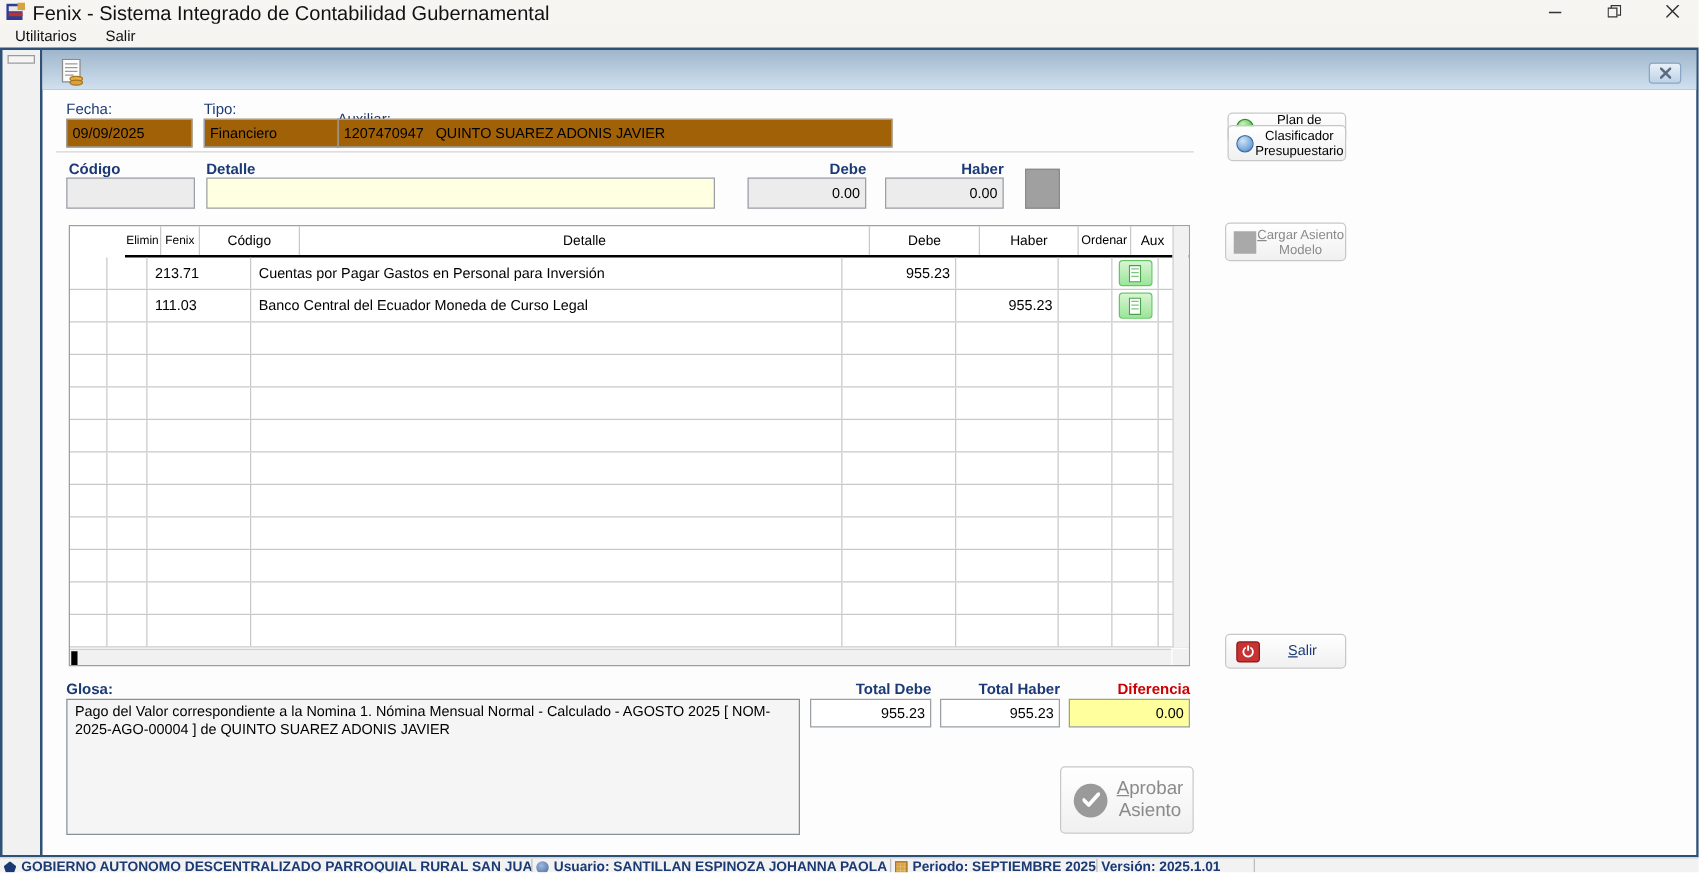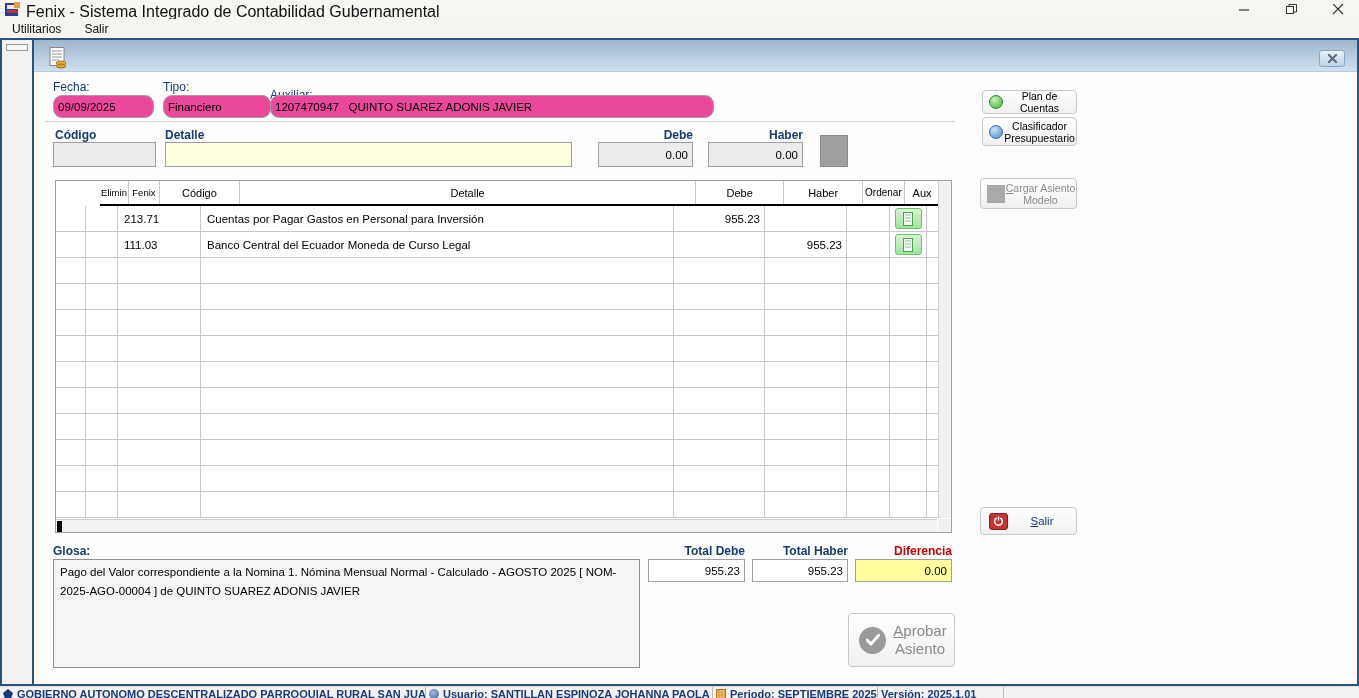--- a/index.html
+++ b/index.html
@@ -29,21 +29,21 @@
   .doc-icon { left:14px; top:7px; }
   .child-close { right:12px; top:10px; width:26px; height:17px; border:1px solid #8aa6c4; border-radius:3px;
     background:linear-gradient(#e9f1f9,#bdd2e6); display:flex; align-items:center; justify-content:center; }
 
   
   .lbl { color:#1b3a75; font-size:12px; white-space:nowrap; }
   .lbl.b { font-weight:bold; }
   .lbl.red { color:#cc0000; font-weight:bold; }
   .field { border:1px solid #9aa0a6; font-size:11.5px; color:#000; display:flex; align-items:center;
     padding:0 4px; white-space:pre; overflow:hidden; }
-  .cyan { background:#ec4899;border-radius:9px; }
+  .cyan { background:#a16207; }
   .grayf { background:#ececec; }
   .yellowf { background:#ffffe1; }
   .whitef { background:#ffffff; }
   .diff { background:#ffff9e; }
   .num { justify-content:flex-end; }
 
   .sepline { left:45px; top:121px; width:910px; height:1px; background:#d4d4d4; }
   .gray-block { background:#a0a0a0; border:1px solid #8a8a8a; }
 
   
@@ -76,21 +76,21 @@
   .sphere.blue  { background:radial-gradient(circle at 35% 30%, #cfe3f7, #4a86c8); border:1px solid #3a6ea8; }
   .sq-icon { width:18px; height:18px; background:#a9a9a9; margin-left:6px; flex:0 0 auto; }
   .power-icon { width:19px; height:17px; background:#c83232; border:1px solid #8b1a1a; border-radius:3px;
     margin-left:8px; display:flex; align-items:center; justify-content:center; flex:0 0 auto; }
   .check-icon { width:27px; height:27px; border-radius:50%; background:#9a9a9a; margin-left:10px;
     display:flex; align-items:center; justify-content:center; flex:0 0 auto; }
   .big-btn-txt { font-size:15px; color:#8a8a8a; line-height:18px; text-align:center; flex:1; }
 
   
   .glosa-box { left:53px; top:559px; width:587px; height:109px; border:1px solid #8a9099; background:#f5f5f5;
-    font-size:11.5px; color:#000; padding:3px 6px; line-height:19px; overflow:hidden; }
+    font-size:11.5px; color:#000; padding:3px 6px; line-height:14px; overflow:hidden; }
 
   
   .statusbar { left:0; top:686px; width:1359px; height:12px; background:#f2f2f2; border-top:1px solid #e0e0e0;
     overflow:hidden; display:flex; }
   .spanel { display:flex; align-items:flex-start; padding:1px 4px 0 3px; border-right:1px solid #bdbdbd; height:100%; overflow:hidden; }
   .stext { font-size:11px; font-weight:bold; color:#1b3a75; white-space:nowrap; line-height:13px; margin-left:4px; }
   .sicon { width:10px; height:10px; margin-top:1px; flex:0 0 auto; }
   .icon-entity { background:#1b3a75; clip-path:polygon(50% 0, 100% 40%, 80% 100%, 20% 100%, 0 40%); }
   .icon-user { background:radial-gradient(circle at 40% 35%, #9db8e0, #46659c); border-radius:50%; }
   .icon-period { background:#d9a23c; border:1px solid #a8741e;
@@ -352,21 +352,21 @@
 <div class="abs hscroll">
   <div class="abs hthumb"></div>
 </div>
 <div class="abs scorner"></div>
 
 <div class="abs sbtn" style="left:982px; top:90px; width:95px; height:24px;">
   <span class="sphere green"></span>
   <span class="txt" style="font-size:10.5px;">Plan de Cuentas</span>
 </div>
 
-<div class="abs sbtn" style="left:982px; top:117px; width:95px; height:29px;">
+<div class="abs sbtn" style="left:982px; top:100px; width:95px; height:29px;">
   <span class="sphere blue"></span>
   <span class="txt" style="font-size:10.5px;">
     <span>Clasificador</span><br>
     <span>Presupuestario</span>
   </span>
 </div>
 
 <div class="abs sbtn" style="left:980px; top:178px; width:97px; height:31px;">
   <span class="sq-icon"></span>
   <span class="txt disabled-txt" style="font-size:10.5px;">

